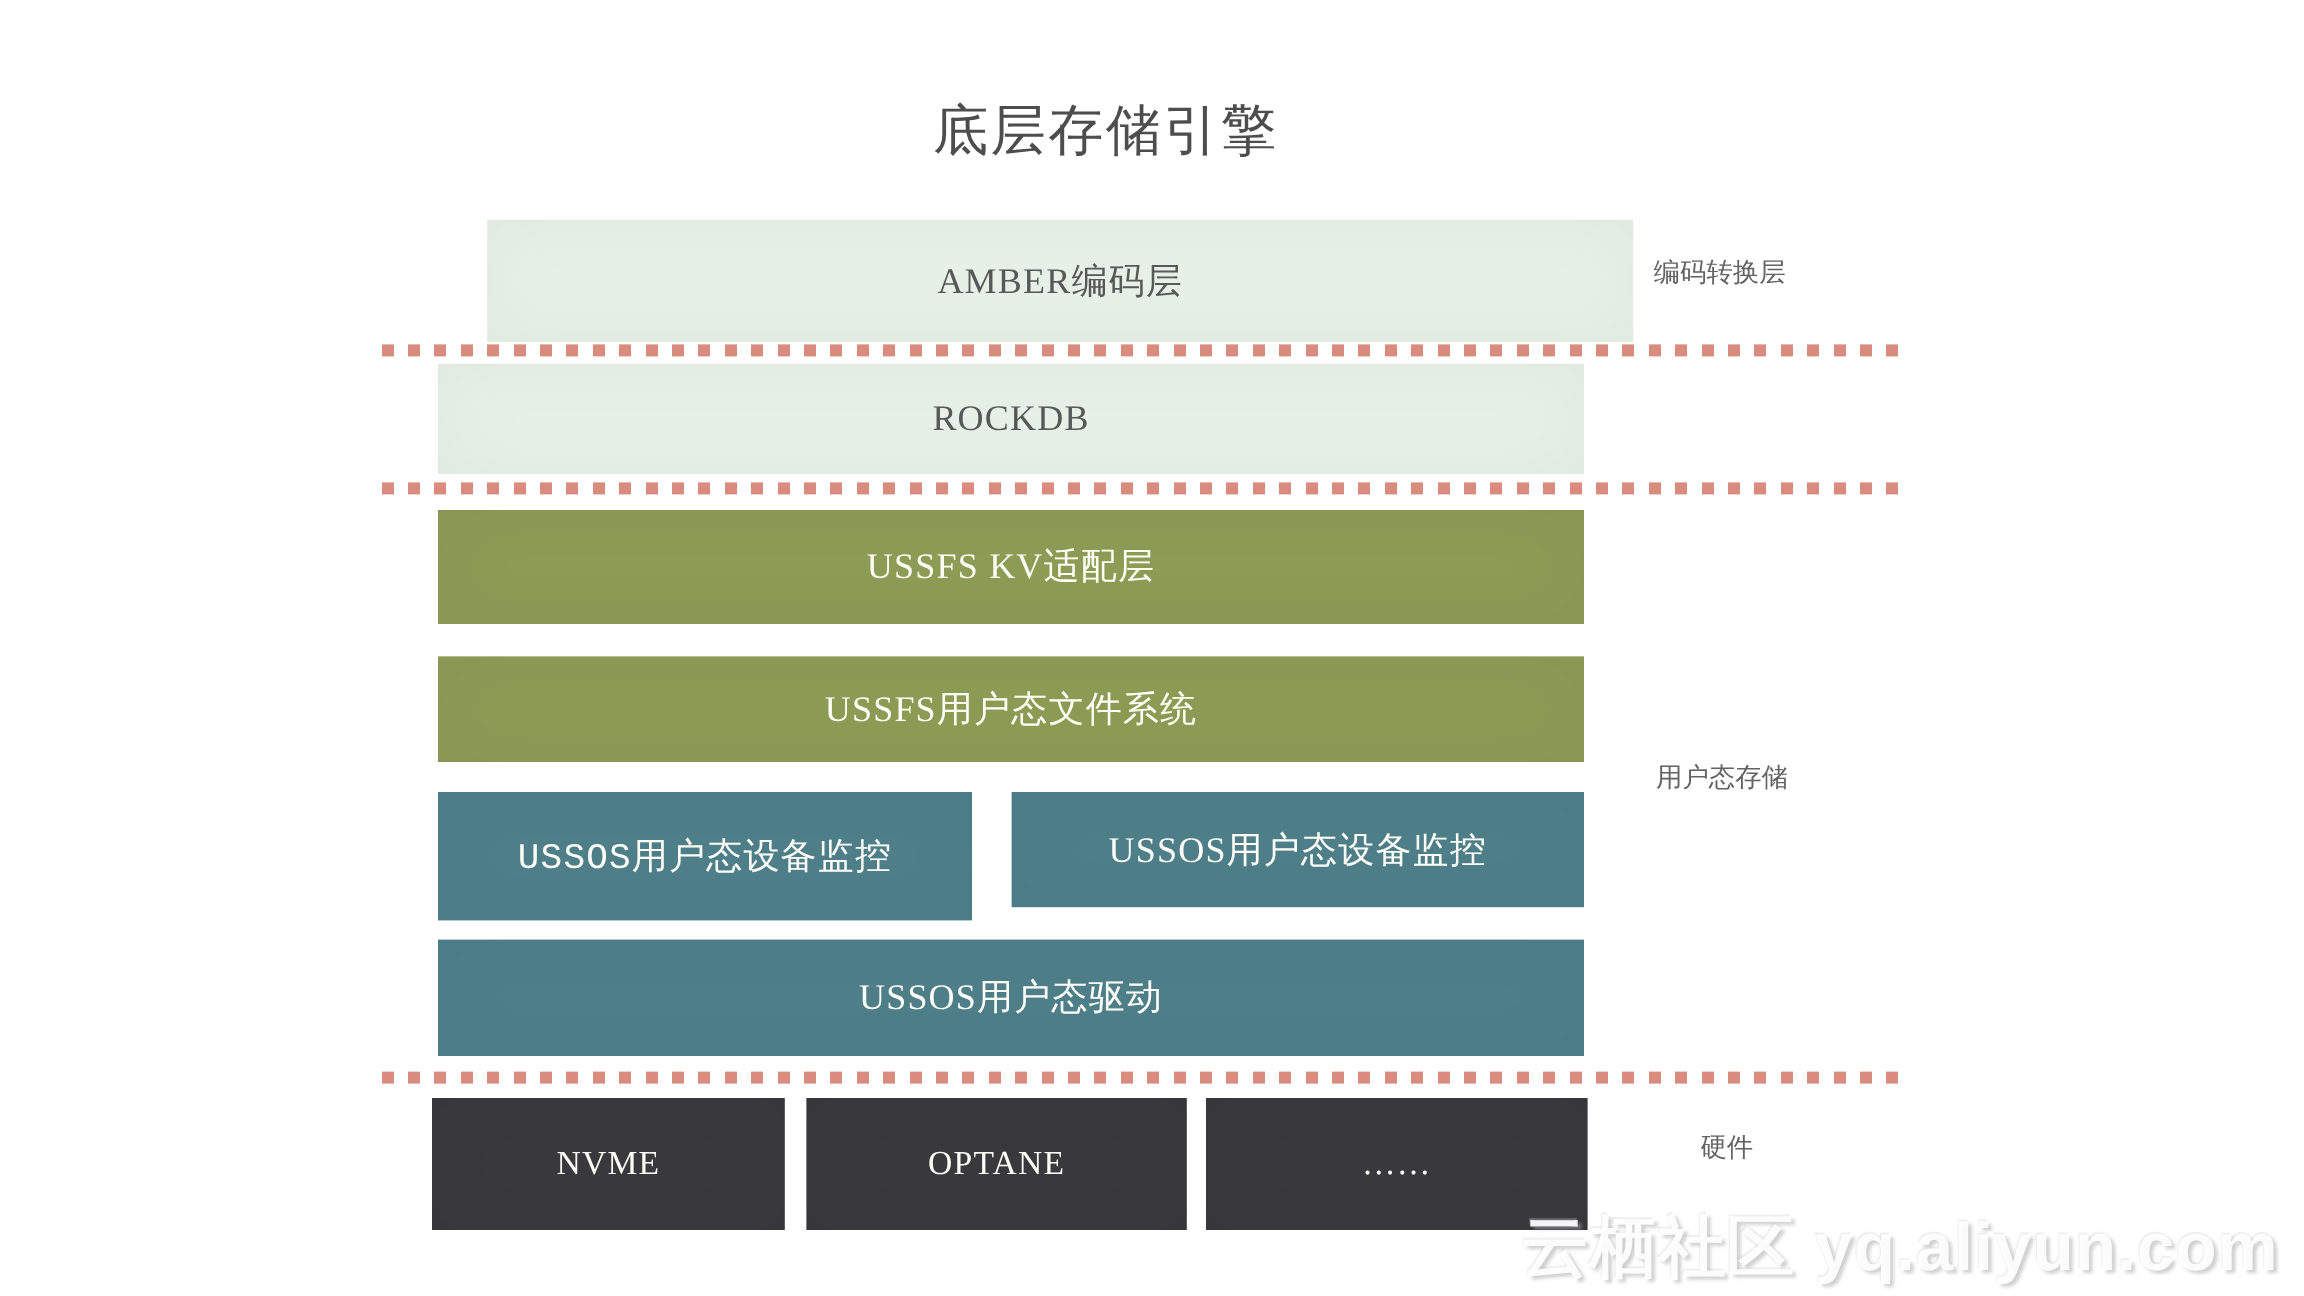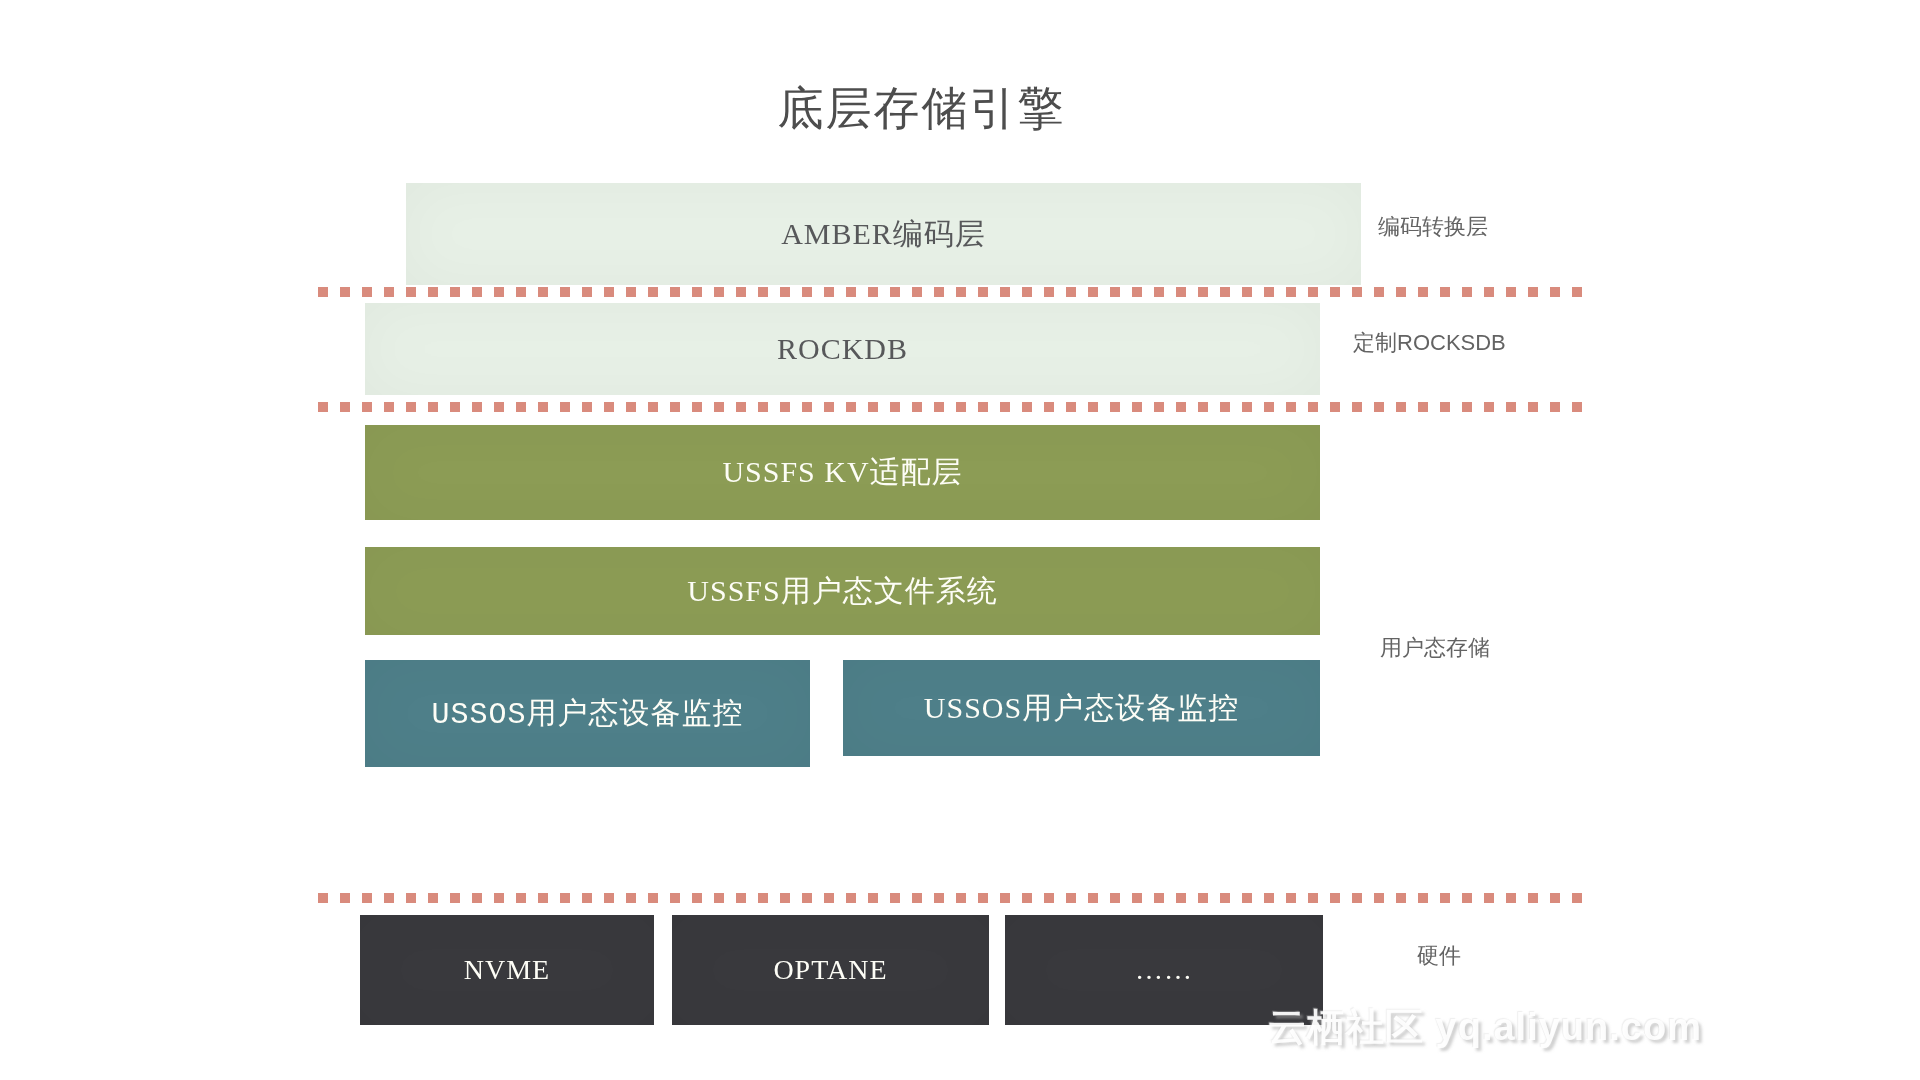--- a/index.html
+++ b/index.html
@@ -72,21 +72,21 @@
   }
   .label-encode   { left: 1378px; top: 212px; }
   .label-rocksdb  { left: 1353px; top: 328px; }
   .label-user     { left: 1380px; top: 633px; }
   .label-hardware { left: 1417px; top: 941px; }
   .watermark {
     position: absolute;
     left: 1268px;
     top: 1002px;
     font-family: "Liberation Sans", sans-serif;
-    font-size: 38px;
+    font-size: 56px;
     font-weight: bold;
     white-space: nowrap;
     color: rgba(255,255,255,0.92);
     text-shadow: 3px 3px 3px rgba(170,170,170,0.55),
                  -1px -1px 1px rgba(210,210,210,0.35);
     letter-spacing: 1px;
   }
 </style>
 </head>
 <body>
@@ -116,38 +116,40 @@
   </div>
 
   <div class="box box-monitor" style="background-color: rgb(78, 127, 137); color: rgb(253, 253, 246);">
     <span>USSOS用户态设备监控</span>
   </div>
 
   <div class="box box-manage" style="background-color: rgb(78, 127, 137); color: rgb(253, 253, 246);">
     <span>USSOS用户态设备监控</span>
   </div>
 
+  <div class="box main-col box-driver" style="background-color: rgb(78, 127, 137); color: rgb(253, 253, 246);">
+    <span>USSOS用户态驱动</span>
+  </div>
 
   <div class="dotted-line dotted-3" style="color: rgb(217, 139, 125);"></div>
 
   <div class="box hw-box hw-nvme" style="background-color: rgb(57, 57, 61); color: rgb(253, 253, 246);">
     <span>NVME</span>
   </div>
 
   <div class="box hw-box hw-optane" style="background-color: rgb(57, 57, 61); color: rgb(253, 253, 246);">
     <span>OPTANE</span>
   </div>
 
   <div class="box hw-box hw-more" style="background-color: rgb(57, 57, 61); color: rgb(253, 253, 246);">
     <span>……</span>
   </div>
 
   <div class="side-label label-encode" style="color: rgb(99, 99, 99);">编码转换层</div>
 
-  <div class="side-label label-rocksdb" style="color: rgb(99, 99, 99);">定制ROCKSDB</div>
 
   <div class="side-label label-user" style="color: rgb(99, 99, 99);">用户态存储</div>
 
   <div class="side-label label-hardware" style="color: rgb(99, 99, 99);">硬件</div>
 
   <div class="watermark">云栖社区 yq.aliyun.com</div>
 
 </div>
 
 </body></html>

